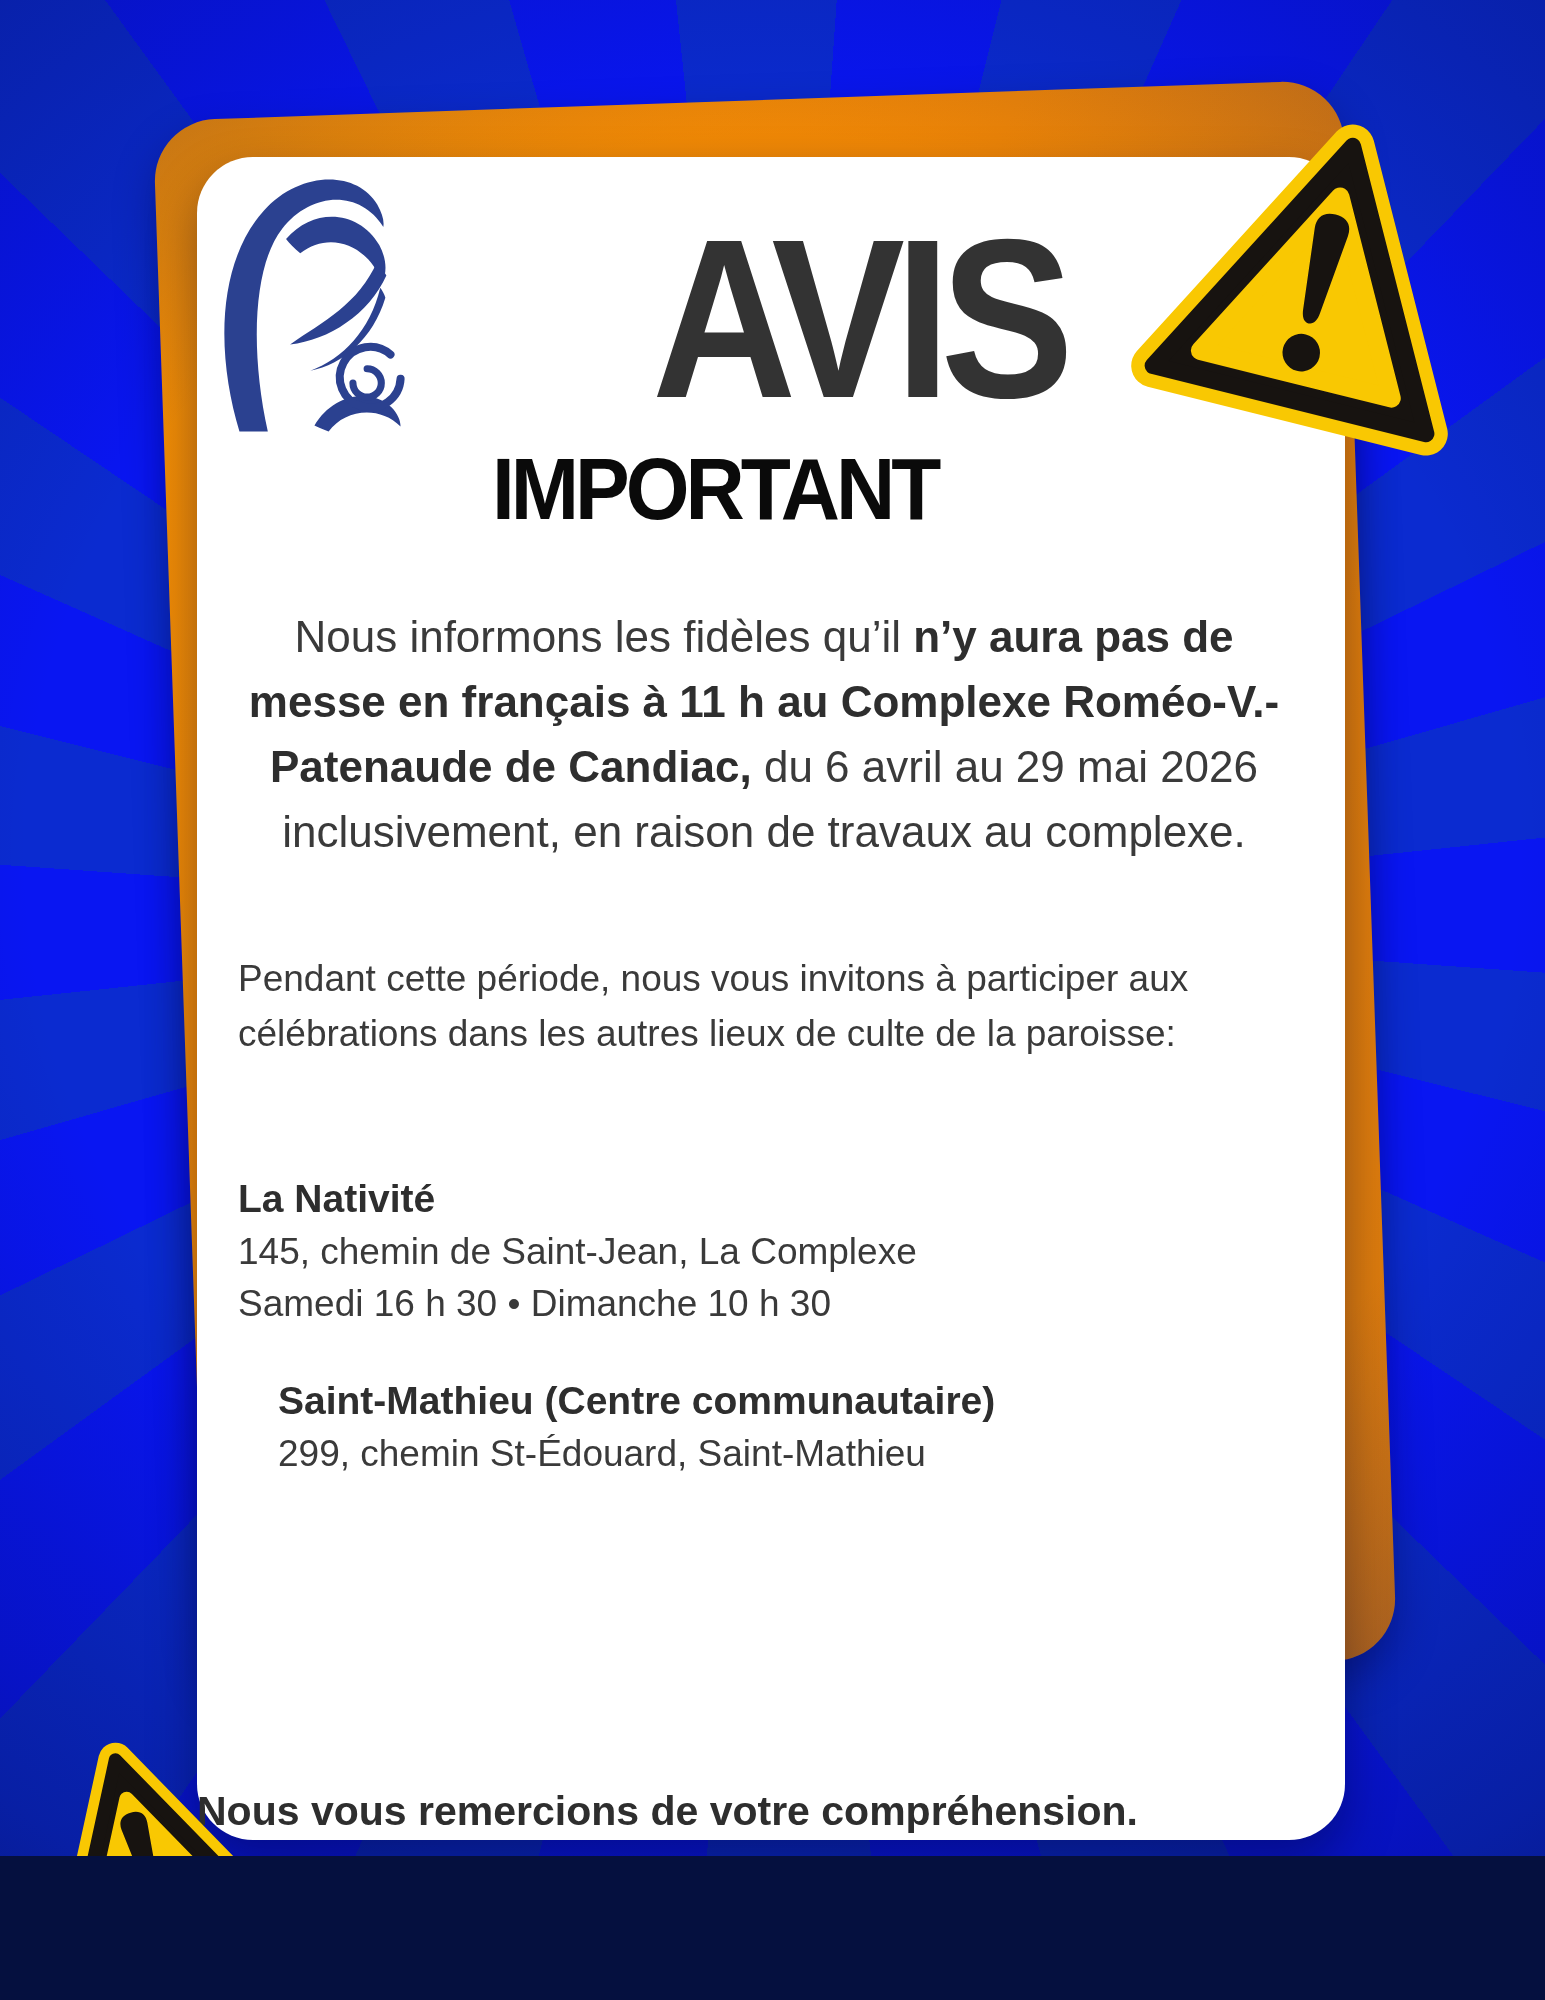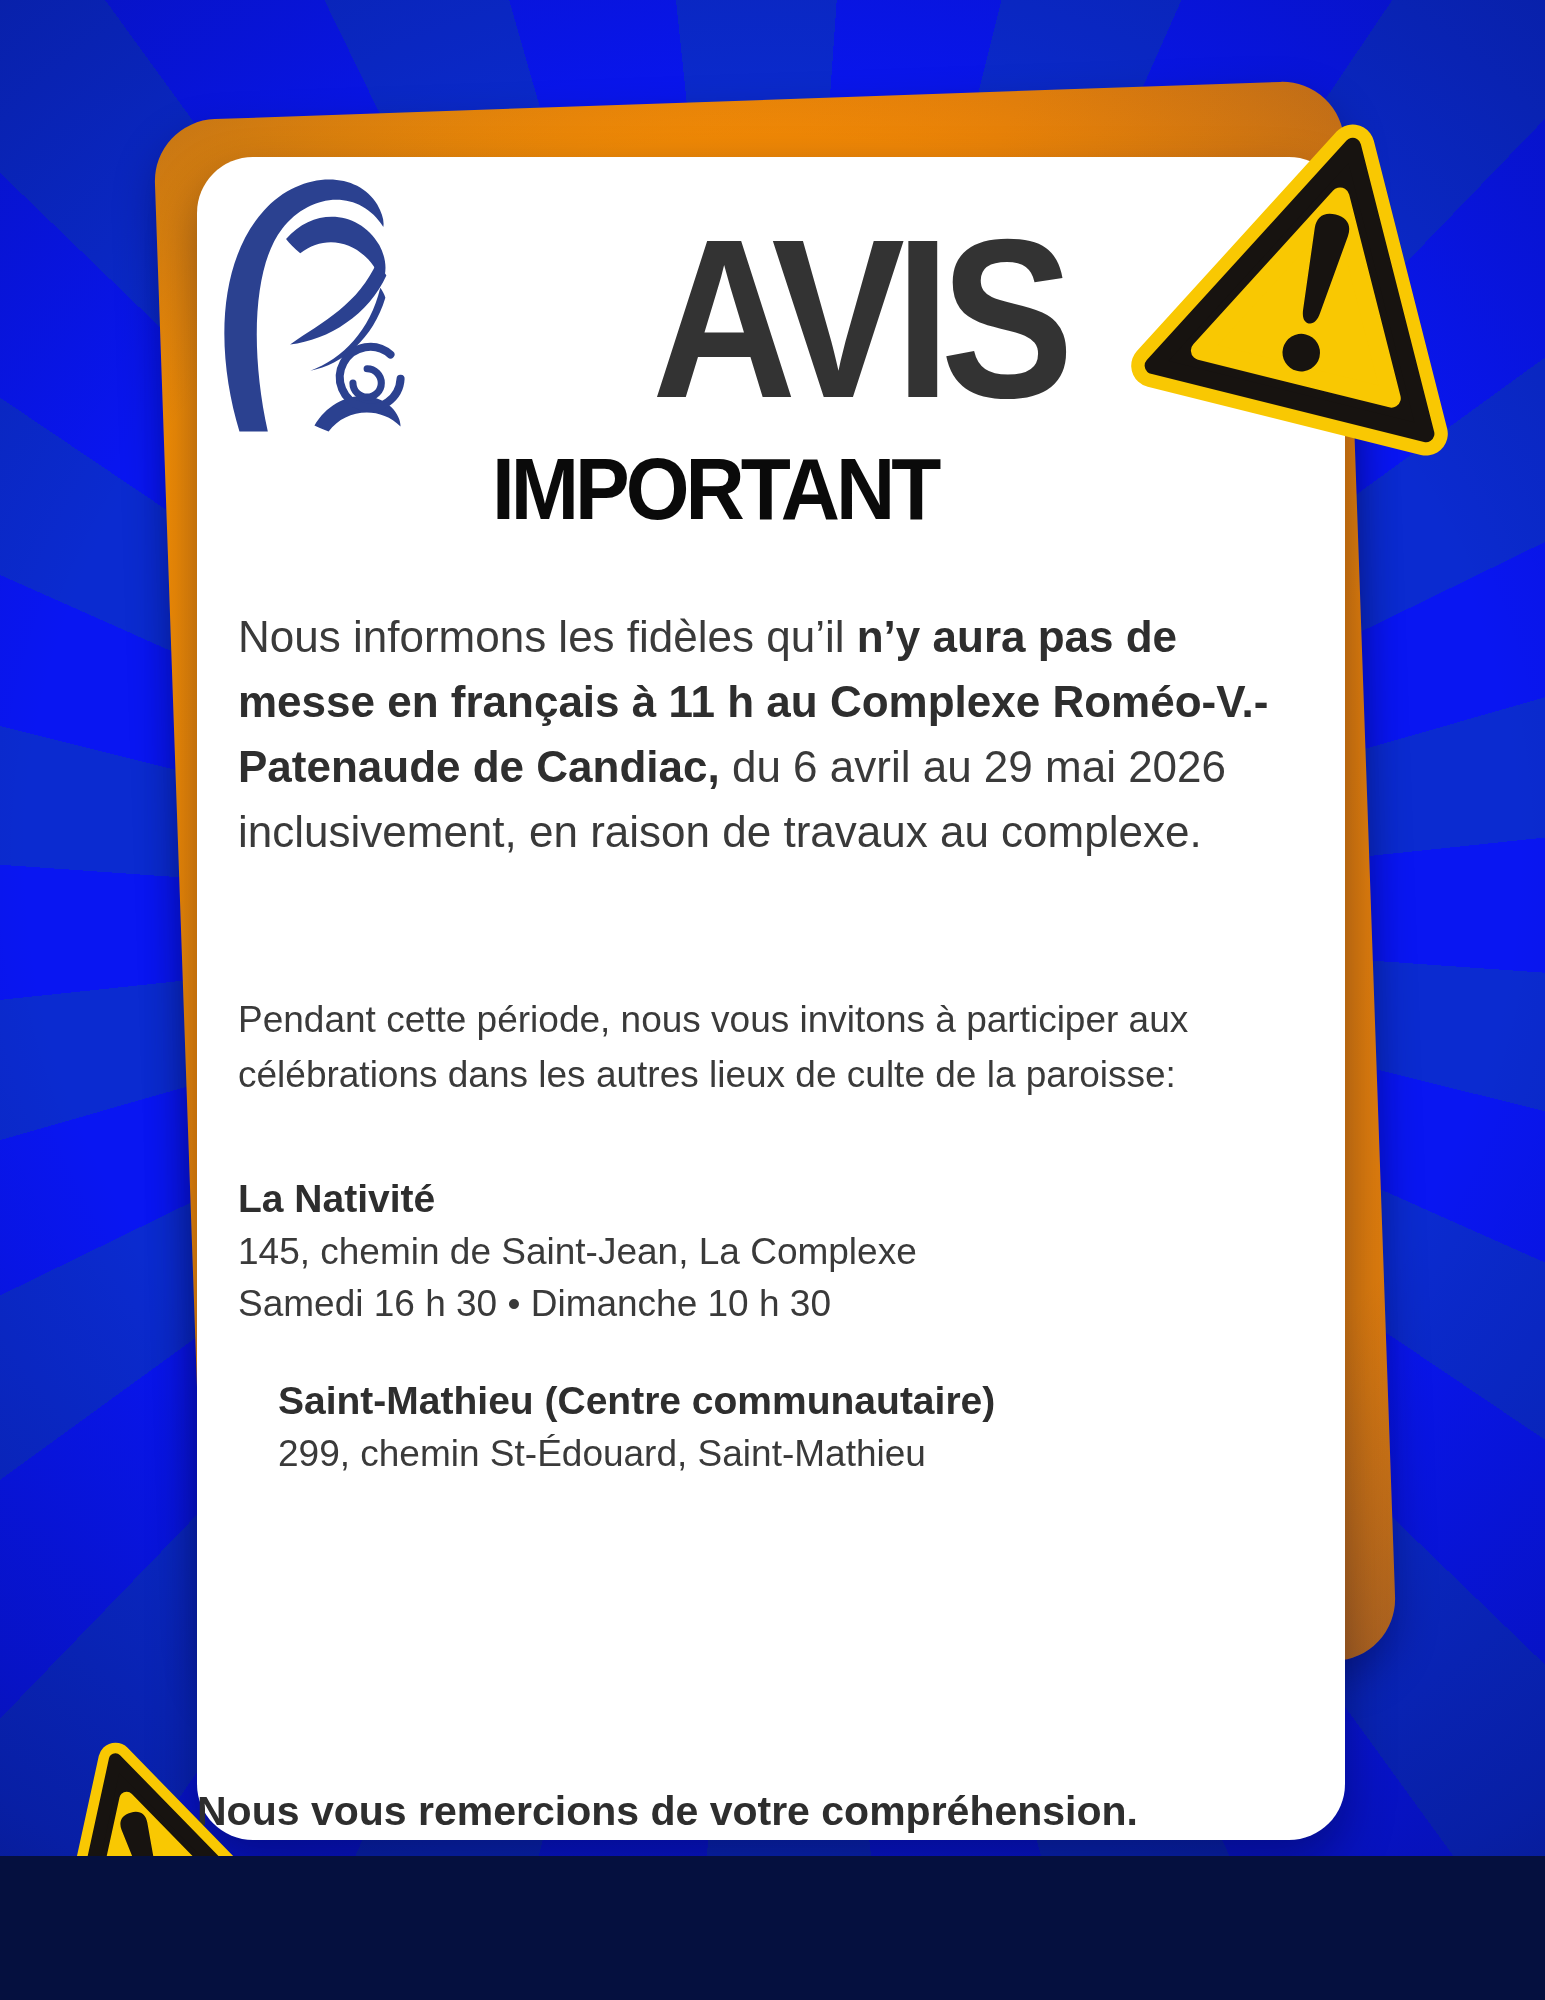--- a/index.html
+++ b/index.html
@@ -48,25 +48,25 @@
     white-space:nowrap;
   }
   .title-important{
     position:absolute;left:492px;top:444px;width:520px;
     font-size:82px;line-height:86px;font-weight:700;color:var(--ink-black);
     letter-spacing:-4px;transform:scaleY(1.06);transform-origin:left top;
     white-space:nowrap;
   }
   .intro{
     position:absolute;left:238px;top:560px;width:1052px;
-    font-size:44px;line-height:65px;color:var(--ink);
+    font-size:44px;line-height:65px;color:var(--ink);text-align:center;
   }
   .intro b{color:var(--ink-strong);}
   .invitation{
-    position:absolute;left:238px;top:955px;width:1005px;
+    position:absolute;left:238px;top:914px;width:1005px;
     font-size:37px;line-height:55px;color:var(--ink);
   }
   .loc{position:absolute;left:238px;width:1020px;color:var(--ink);}
   .loc .loc-name{font-size:39px;line-height:54px;font-weight:700;color:var(--ink-strong);}
   .loc .loc-line{font-size:37px;line-height:52px;}
   .loc-0{top:1172px;}
   .loc-1{top:1374px;margin-left:40px;}
   .loc-2{top:1576px;}
   .closing{
     position:absolute;left:197px;top:1786px;width:1148px;text-align:left;

